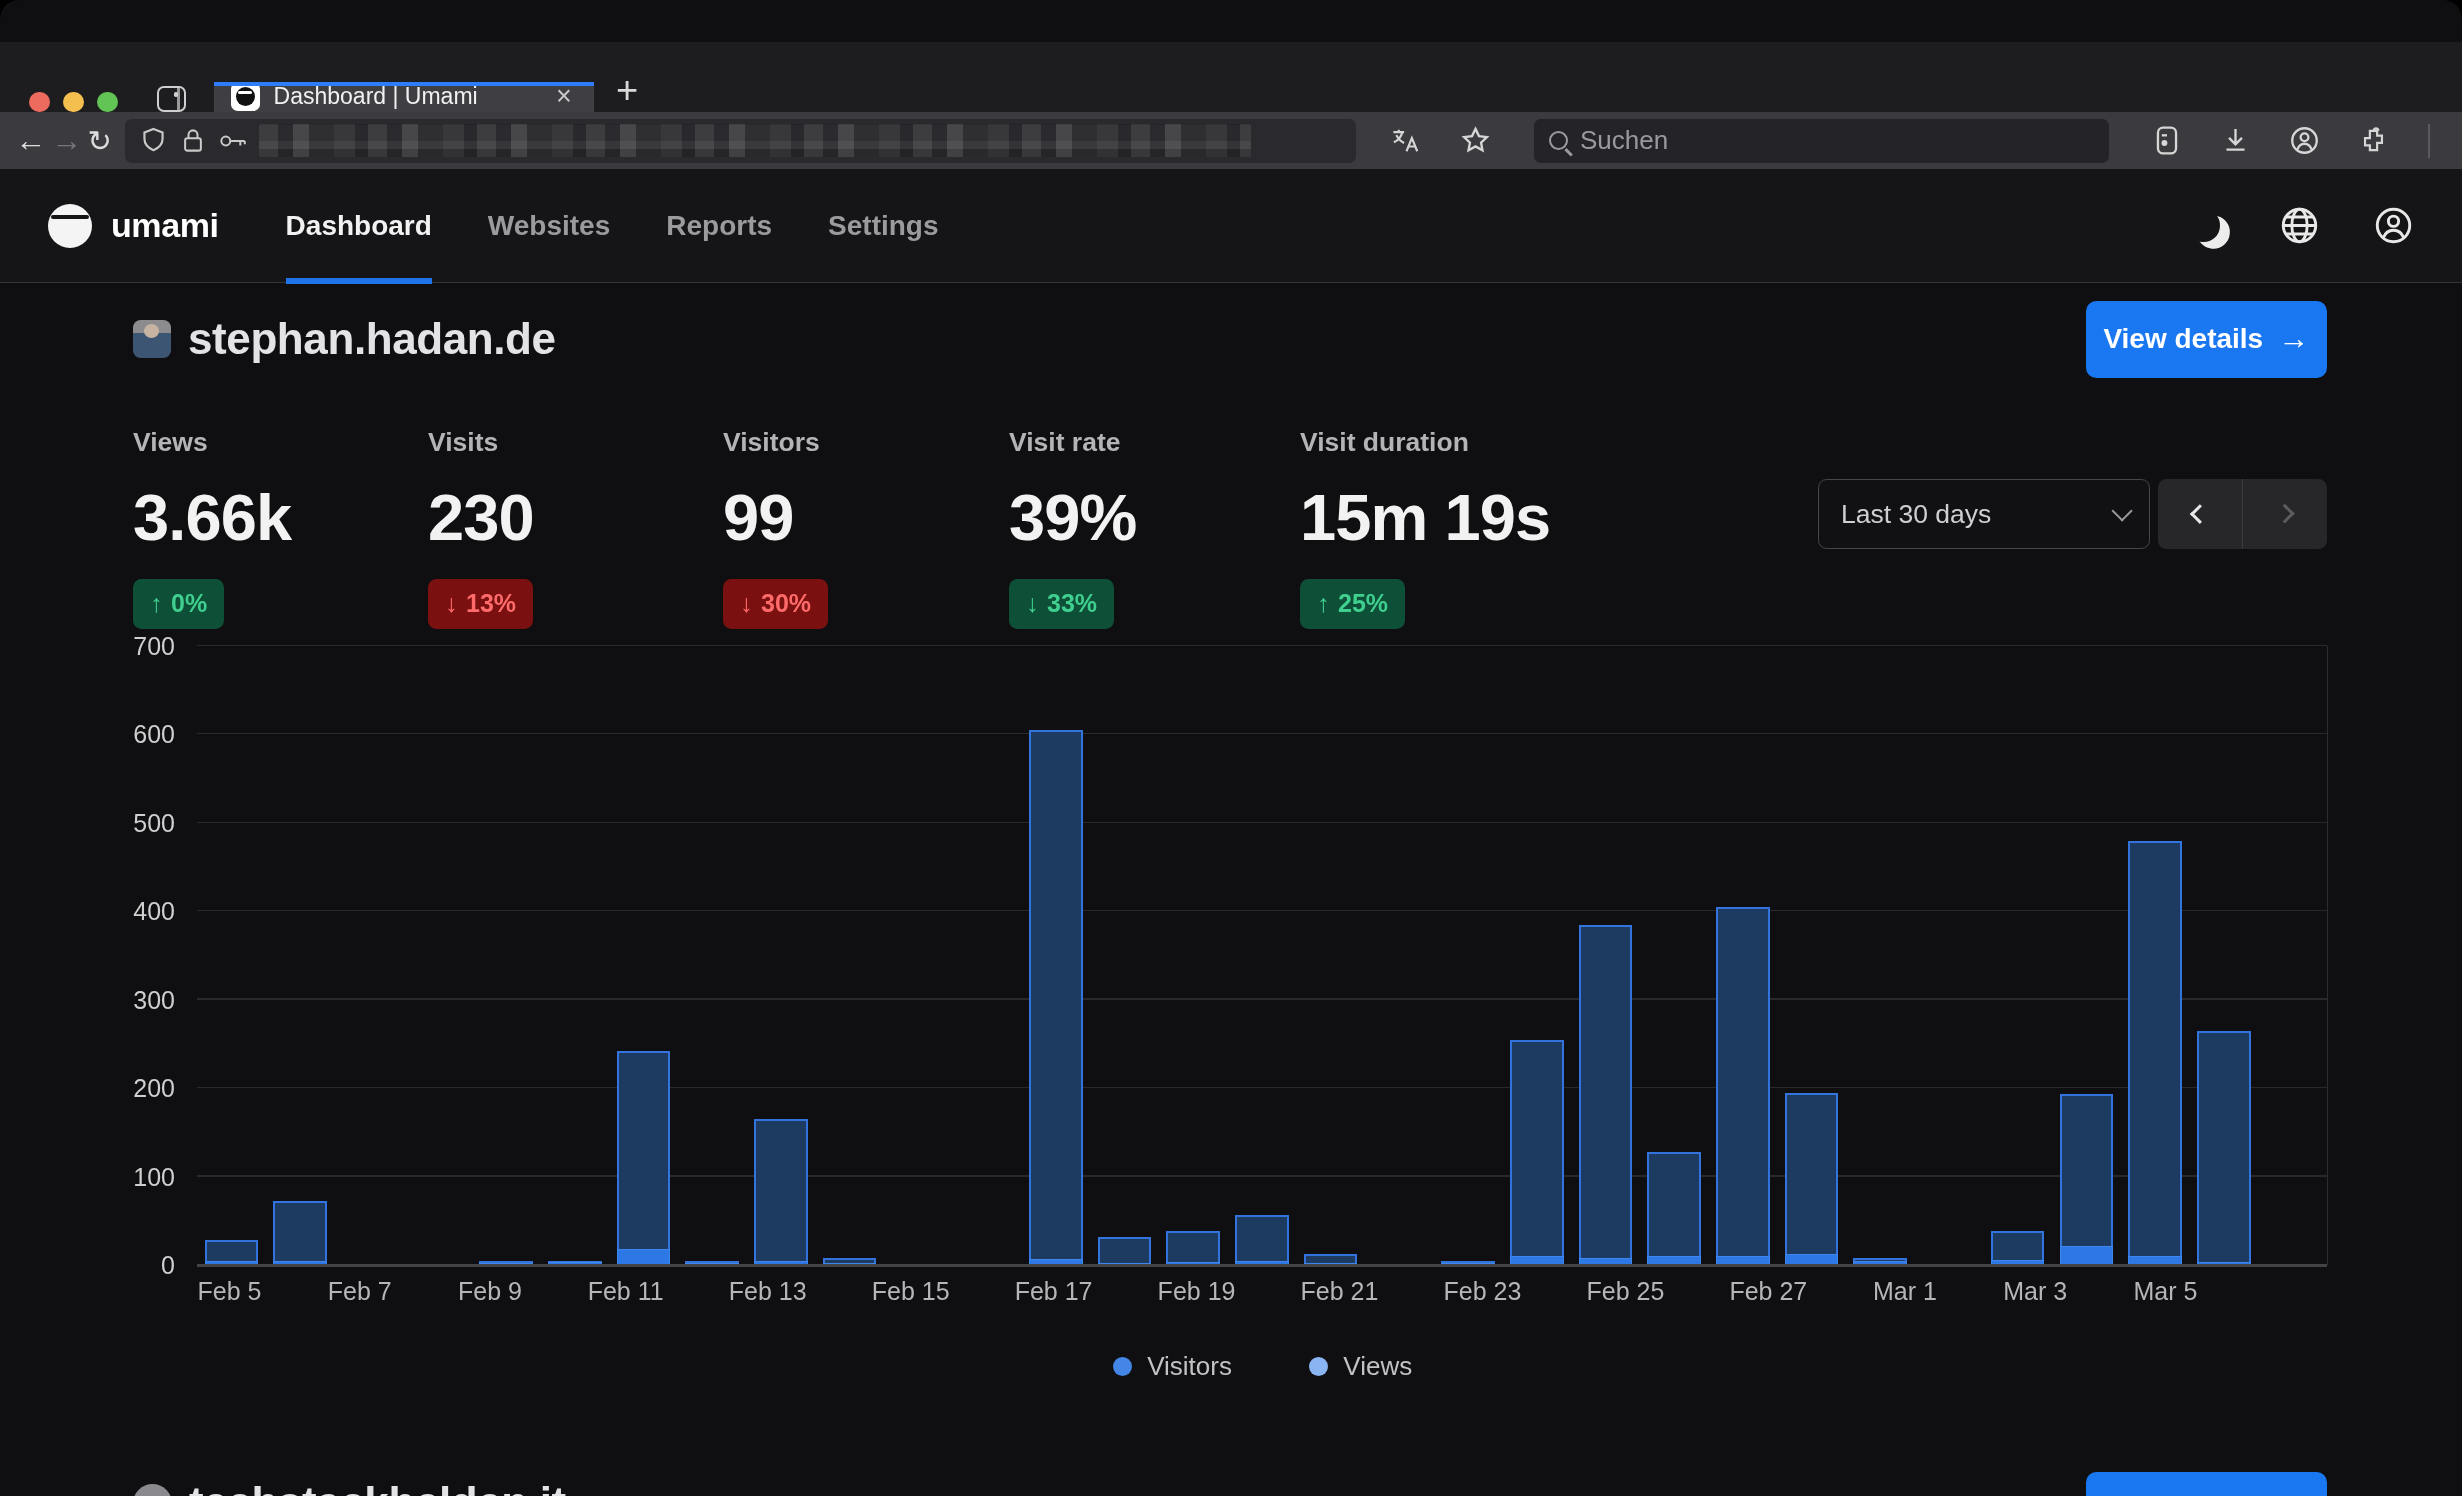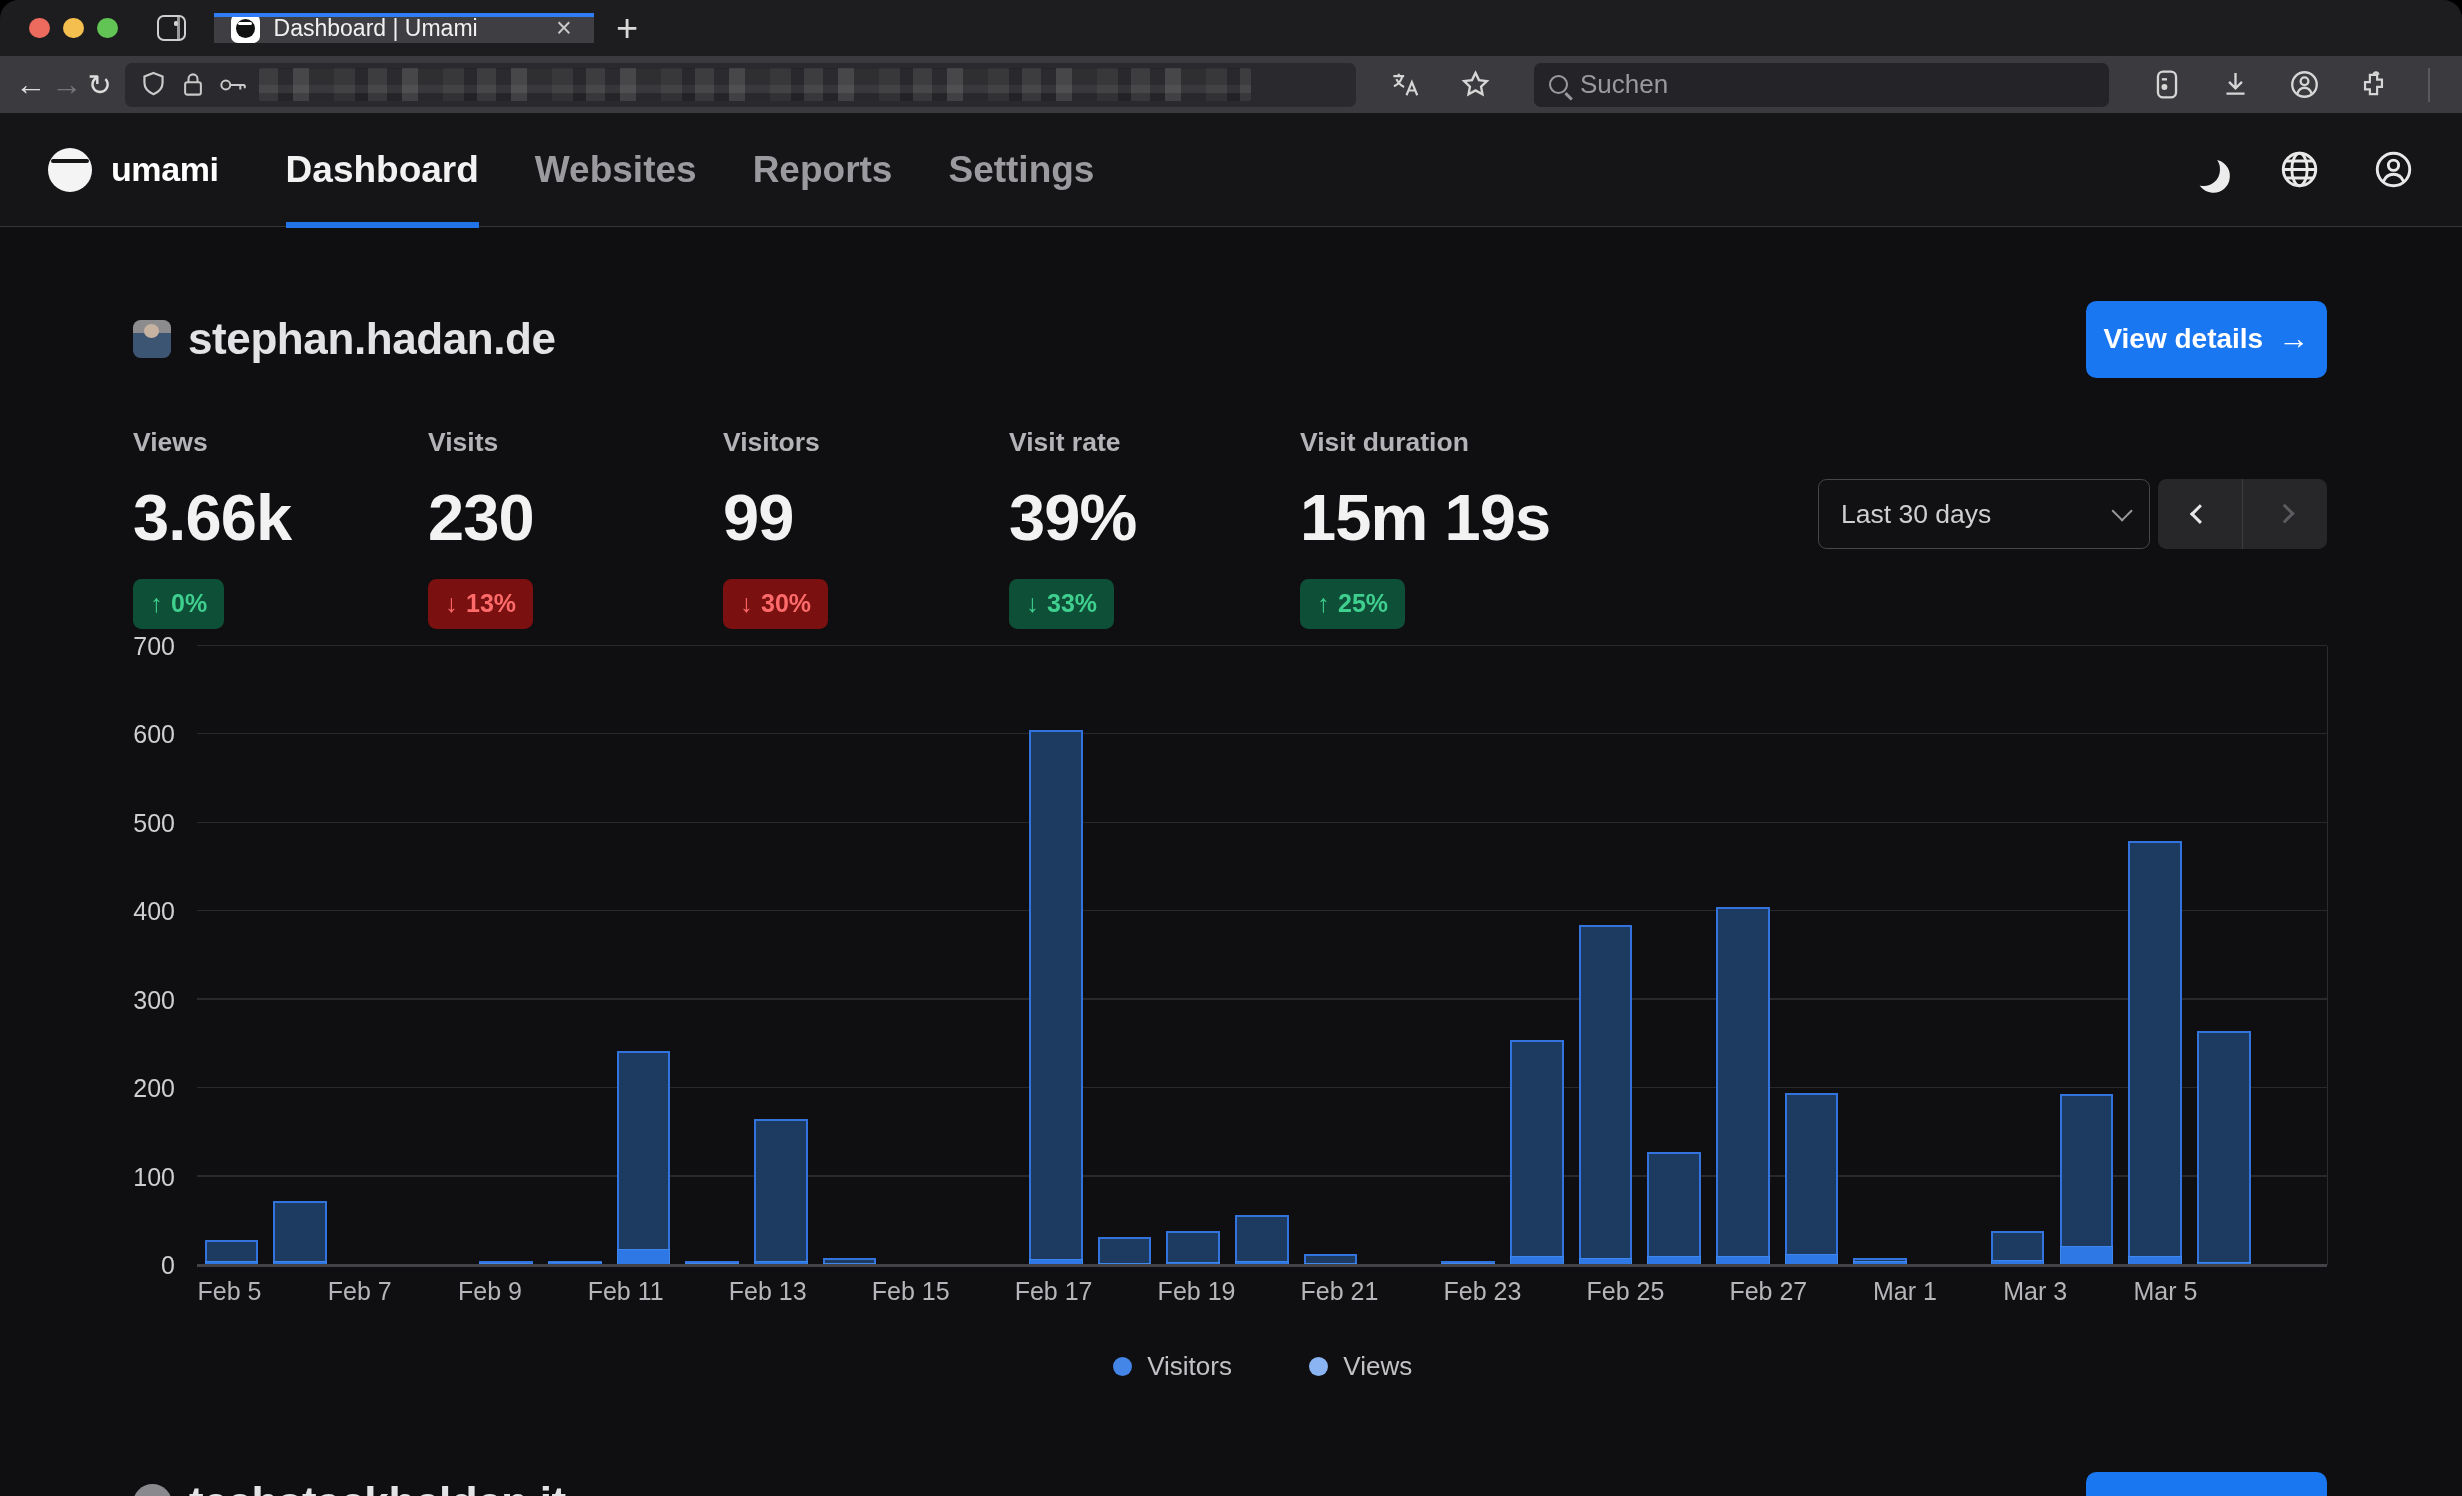--- a/index.html
+++ b/index.html
@@ -1,21 +1,21 @@
 <!DOCTYPE html>
 <html style="font-size:13.7px"><head>
 <meta charset="utf-8">
 <style>
   html,body{margin:0;padding:0;background:#000;}
   *{box-sizing:border-box;font-family:"Liberation Sans",sans-serif;}
   .window{position:relative;width:2462px;height:1496px;background:#0f0f11;
     border-radius:19px 19px 0 0;overflow:hidden;}
 
   
-  .tabstrip{position:relative;height:56px;background:#1d1d1f;display:flex;align-items:center;}
+  .tabstrip{position:relative;height:70px;background:#1d1d1f;display:flex;align-items:flex-end;margin-top:42px;}
   .traffic{display:flex;align-items:center;gap:13.7px;padding:0 24px 0 29px;}
   .light{width:20.5px;height:20.5px;border-radius:50%;}
   .light.red{background:#ec6a5e;} .light.yellow{background:#f4bf4f;} .light.green{background:#61c454;}
   .sidebar-toggle{width:60px;display:flex;align-items:center;justify-content:center;color:#cfcfcf;}
   .sbox{width:29px;height:26px;border:2.6px solid #cfcfcf;border-radius:6.8px;position:relative;}
   .sbox:after{content:"";position:absolute;right:6px;top:4.3px;width:4.3px;height:4.3px;border-radius:1.7px;background:#cfcfcf;}
   .sbox:before{content:"";position:absolute;right:4.3px;top:0;bottom:0;width:2.6px;background:#cfcfcf;opacity:.7;}
   .tab{position:relative;width:380px;margin-left:12px;background:#3f3f43;display:flex;align-items:center;
        gap:13.7px;padding:0 17px;}
   .tab:before{content:"";position:absolute;left:0;right:0;top:0;height:4.3px;background:#2e7cf6;}
@@ -52,21 +52,21 @@
   .burger i{height:3px;background:#d6d6d6;border-radius:1.7px;}
 
   
   .appnav{position:relative;height:114px;background:#151517;border-bottom:1.7px solid #353538;
           display:flex;align-items:center;padding:0 48px;}
   .brand{display:flex;align-items:center;gap:19px;margin-right:67px;}
   .umami-logo{width:44px;height:44px;border-radius:50%;background:#f4f4f4;position:relative;}
   .umami-logo:after{content:"";position:absolute;left:3.4px;right:3.4px;top:11px;height:4.3px;background:#151517;border-radius:2.6px;}
   .brand-name{color:#fff;font-size:34px;font-weight:bold;letter-spacing:-0.4px;}
   .navitems{display:flex;align-items:center;gap:56px;height:100%;}
-  .navitem{color:#9b9b9f;font-size:37px;font-weight:bold;height:100%;display:flex;align-items:center;position:relative;}
+  .navitem{color:#9b9b9f;font-size:28px;font-weight:bold;height:100%;display:flex;align-items:center;position:relative;}
   .navitem.active{color:#f2f2f2;}
   .navitem.active:after{content:"";position:absolute;left:0;right:0;bottom:-1.7px;height:6px;background:#2173ea;}
   .appnav-right{margin-left:auto;display:flex;align-items:center;gap:53px;}
   .moon{width:32.5px;height:32.5px;border-radius:50%;box-shadow:10.3px 6px 0 0 #ececec;transform:rotate(4deg);margin-right:6.8px;}
   .appicon{display:flex;align-items:center;justify-content:center;}
 
   
   .site-row{position:absolute;left:133px;right:135px;top:298px;height:82px;display:flex;align-items:center;}
   .site-favicon{width:38px;height:38px;border-radius:7.7px;margin-right:17px;flex:none;overflow:hidden;
      background:linear-gradient(180deg,#8c8c8e 0 34%,#3c5572 34% 100%);position:relative;}

